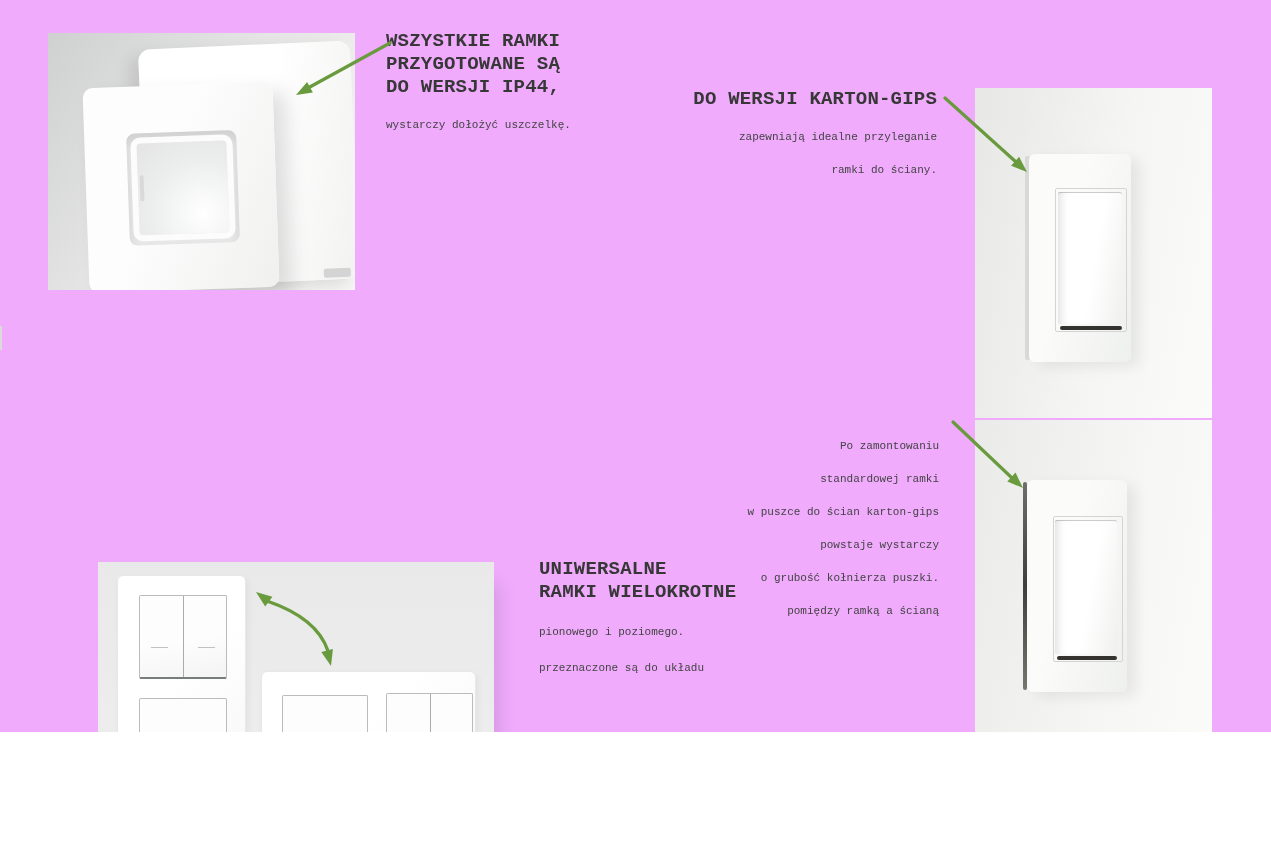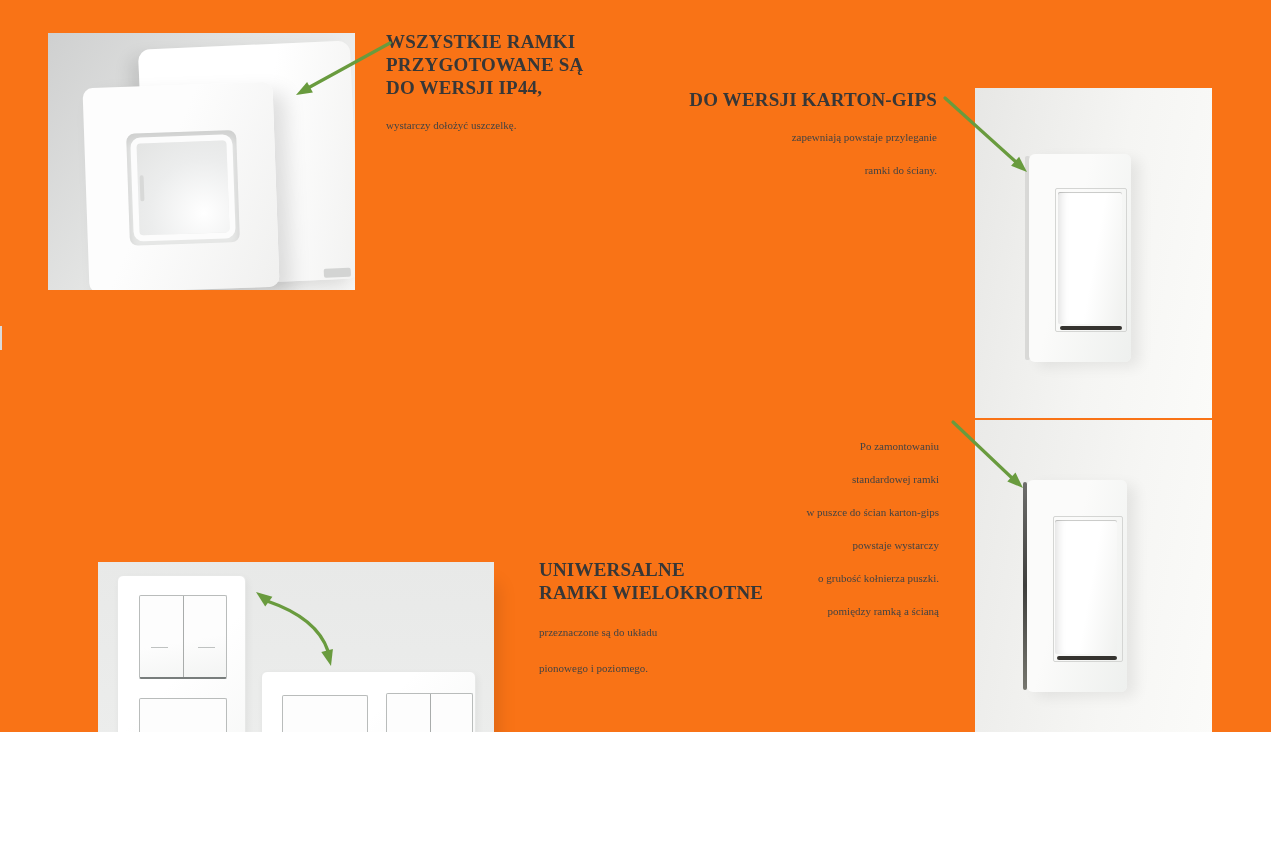--- a/index.html
+++ b/index.html
@@ -1,18 +1,18 @@
 <!DOCTYPE html>
 <html><head>
 <meta charset="utf-8">
 <style>
   html,body{margin:0;padding:0;background:#ffffff;}
   #screen{
-    position:relative;width:1271px;height:732px;background:#f97316;overflow:hidden;
-    font-family:Liberation Serif, serif;
+    position:relative;width:1271px;height:732px;background:#f0abfc;overflow:hidden;
+    font-family:Liberation Mono, monospace;
   }
   .abs{position:absolute;}
   
   .callout .h{font-weight:bold;font-size:19px;line-height:23px;color:#373737;letter-spacing:.2px;}
   .callout .b{font-size:11px;line-height:21px;color:#434343;margin-top:12px;}
   .callout.right{text-align:right;}
   .callout .gap{height:4px;}
   
   #photo-ip44{left:48px;top:33px;width:307px;height:257px;
     background:linear-gradient(125deg,#cfd0d0 0%,#e4e5e4 45%,#f2f2f1 80%,#f6f6f5 100%);
@@ -81,21 +81,21 @@
     <div class="h">WSZYSTKIE RAMKI</div>
     <div class="h">PRZYGOTOWANE SĄ</div>
     <div class="h">DO WERSJI IP44,</div>
     <div class="gap"></div>
     <div class="b">wystarczy dołożyć uszczelkę.</div>
   </div>
 
   <div class="callout right abs" style="right:334px;top:88px;width:330px;">
     <div class="h">DO WERSJI KARTON-GIPS</div>
     <div class="gap"></div>
-    <div class="b">zapewniają powstaje przyleganie</div>
+    <div class="b">zapewniają idealne przyleganie</div>
     <div class="b">ramki do ściany.</div>
   </div>
 
   <div id="photo-kg1" class="wallphoto abs">
     <div class="switch3d" style="left:50px;top:66px;width:106px;height:208px;">
       <div class="side"></div>
       <div class="face"></div>
       <div class="opening" style="left:30px;top:34px;width:70px;height:142px;"></div>
       <div class="rocker" style="left:33px;top:38px;width:64px;height:132px;"></div>
       <div class="slit" style="left:35px;top:172px;width:62px;"></div>
@@ -118,22 +118,22 @@
       <div class="opening" style="left:30px;top:36px;width:68px;height:144px;"></div>
       <div class="rocker" style="left:32px;top:40px;width:62px;height:134px;"></div>
       <div class="slit" style="left:34px;top:176px;width:60px;"></div>
     </div>
   </div>
 
   <div class="callout abs" style="left:539px;top:558px;width:270px;">
     <div class="h">UNIWERSALNE</div>
     <div class="h">RAMKI WIELOKROTNE</div>
     <div class="gap"></div>
+    <div class="b" style="line-height:24px;">pionowego i poziomego.</div>
     <div class="b" style="line-height:24px;">przeznaczone są do układu</div>
-    <div class="b" style="line-height:24px;">pionowego i poziomego.</div>
   </div>
 
   <div id="photo-multi" class="abs">
 
     <div class="frameplate" style="left:19px;top:13px;width:127px;height:226px;">
       <div class="rockerbtn" style="left:21px;top:19px;width:86px;height:81px;">
         <div class="divider"></div>
         <div class="tick l"></div>
         <div class="tick r"></div>
       </div>

